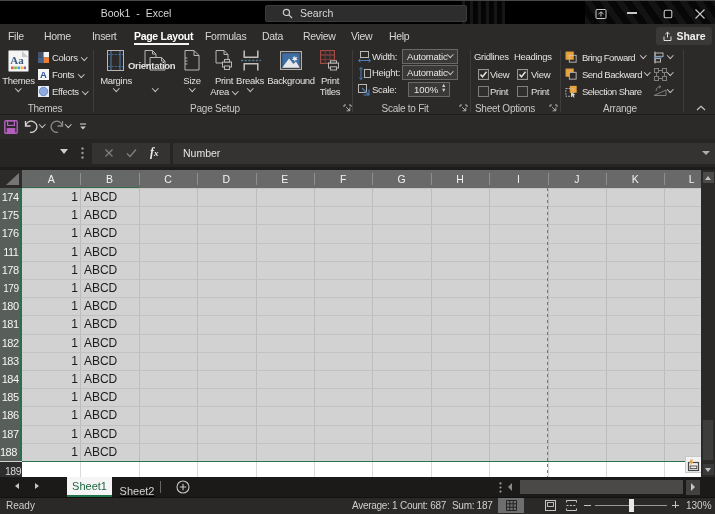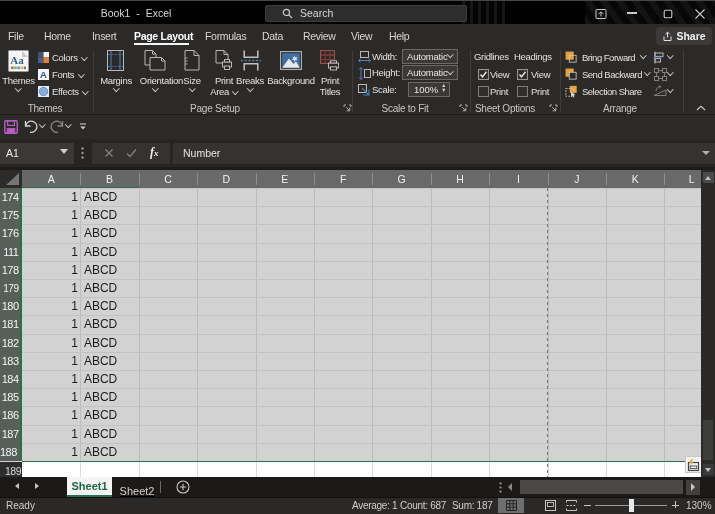--- a/index.html
+++ b/index.html
@@ -122,21 +122,21 @@
       <line x1="1" y1="16.5" x2="16" y2="16.5" stroke="#4a7ebb" stroke-width="0.8" stroke-dasharray="2 1.4"></line>
     </svg>
 <div class="abs lbl" style="left:94px;top:75px;width:44px;text-align:center;">Margins</div>
 <div class="abs chev" style="left:94px;top:86px;width:44px;text-align:center;"><span class="cvi" style="margin-left:0;vertical-align:4px;"></span></div>
 <svg class="abs" style="left:144px;top:50px" width="22" height="21" viewBox="0 0 22 21">
       <path d="M1 0.5 H8.5 L12 4 V15 H1 Z" fill="none" stroke="#b9b7b5" stroke-width="1"></path>
       <path d="M8.5 0.5 V4 H12" fill="none" stroke="#b9b7b5" stroke-width="1"></path>
       <path d="M6 7.5 H17.5 L21 11 V20 H6 Z" fill="#2b2a29" stroke="#b9b7b5" stroke-width="1"></path>
       <path d="M17.5 7.5 V11 H21" fill="none" stroke="#b9b7b5" stroke-width="1"></path>
     </svg>
-<div class="abs lbl" style="left:128px;top:75px;width:55px;text-align:right;">Orientation</div>
+<div class="abs lbl" style="left:128px;top:60px;width:55px;text-align:left;font-weight:bold;">Orientation</div>
 <div class="abs chev" style="left:128px;top:86px;width:55px;text-align:center;"><span class="cvi" style="margin-left:0;vertical-align:4px;"></span></div>
 <svg class="abs" style="left:184px;top:50px" width="16" height="21" viewBox="0 0 16 21">
       <path d="M1 0.5 H10 L15 5.5 V20 H1 Z" fill="none" stroke="#b9b7b5" stroke-width="1"></path>
       <path d="M10 0.5 V5.5 H15" fill="none" stroke="#b9b7b5" stroke-width="1"></path>
       <line x1="1" y1="8" x2="3.5" y2="8" stroke="#b9b7b5" stroke-width="0.9"></line>
       <line x1="1" y1="11" x2="3.5" y2="11" stroke="#b9b7b5" stroke-width="0.9"></line>
       <line x1="1" y1="14" x2="3.5" y2="14" stroke="#b9b7b5" stroke-width="0.9"></line>
     </svg>
 <div class="abs lbl" style="left:170px;top:75px;width:44px;text-align:center;">Size</div>
 <div class="abs chev" style="left:170px;top:86px;width:44px;text-align:center;"><span class="cvi" style="margin-left:0;vertical-align:4px;"></span></div>
@@ -293,23 +293,20 @@
 <svg class="abs" style="left:50px;top:120px" width="15" height="13" viewBox="0 0 15 13">
       <path d="M12.5 1 L12.5 6 L7.5 6" fill="none" stroke="#8a8886" stroke-width="1.3"></path>
       <path d="M12.2 5.6 A5.6 5.6 0 1 0 8 12.2" fill="none" stroke="#8a8886" stroke-width="1.3"></path>
     </svg>
 <div class="abs chev" style="left:66px;top:122px;font-size:7px;color:#706e6c;"><span class="cvi" style="margin-left:0;vertical-align:3px;"></span></div>
 <svg class="abs" style="left:79px;top:123px" width="8" height="8" viewBox="0 0 8 8">
       <line x1="1" y1="1" x2="7" y2="1" stroke="#cfcdcb" stroke-width="1.1"></line>
       <path d="M1.2 3.4 L4 6.4 L6.8 3.4 Z" fill="#cfcdcb"></path>
     </svg>
 <div class="abs" style="left:0;top:139px;width:715px;height:28px;background:#262524;"></div>
-<div class="abs" style="left:0px;top:142.5px;width:74px;height:21px;background:#3a3938;display:flex;align-items:center;">
-      <span style="color:#ececea;font-size:10.5px;margin-left:6px;">A1</span>
-    </div>
 <div class="abs" style="left:60px;top:149px;width:0;height:0;border-left:4px solid transparent;border-right:4px solid transparent;border-top:5px solid #d0cecb;"></div>
 <svg class="abs" style="left:81px;top:147px" width="3" height="12" viewBox="0 0 3 12">
       <circle cx="1.5" cy="1.5" r="1.2" fill="#9a9896"></circle>
       <circle cx="1.5" cy="6" r="1.2" fill="#9a9896"></circle>
       <circle cx="1.5" cy="10.5" r="1.2" fill="#9a9896"></circle>
     </svg>
 <div class="abs" style="left:92px;top:142.5px;width:78px;height:21px;background:#343332;"></div>
 <svg class="abs" style="left:104px;top:148px" width="10" height="10" viewBox="0 0 10 10">
       <path d="M1.5 1.5 L8.5 8.5 M8.5 1.5 L1.5 8.5" stroke="#83817f" stroke-width="1.3"></path>
     </svg>
@@ -496,21 +493,21 @@
       <div style="width:0;height:0;border-left:3.5px solid transparent;border-right:3.5px solid transparent;border-bottom:4px solid #c0c0c0;"></div>
     </div>
 <div class="abs" style="left:702.5px;top:464px;width:11px;height:11px;background:#3a3a3a;display:flex;align-items:center;justify-content:center;">
       <div style="width:0;height:0;border-left:3.5px solid transparent;border-right:3.5px solid transparent;border-top:4px solid #c0c0c0;"></div>
     </div>
 <div class="abs" style="left:703px;top:420px;width:10px;height:40px;background:#3d3d3c;"></div>
 <div class="abs" style="left:0;top:477px;width:715px;height:20px;background:#1b1a19;"></div>
 <div class="abs" style="left:15px;top:483px;width:0;height:0;border-top:3.5px solid transparent;border-bottom:3.5px solid transparent;border-right:4.5px solid #c8c6c4;"></div>
 <div class="abs" style="left:35px;top:483px;width:0;height:0;border-top:3.5px solid transparent;border-bottom:3.5px solid transparent;border-left:4.5px solid #c8c6c4;"></div>
 <div class="abs" style="left:67px;top:477px;width:45px;height:20px;background:#f5f5f5;border-bottom:2.5px solid #21734b;display:flex;align-items:center;justify-content:center;">
-      <span style="color:#1d6640;font-size:11px;font-weight:bold;">Sheet1</span>
+      <span style="color:#1d6640;font-size:11px;font-weight:normal;">Sheet1</span>
     </div>
 <div class="abs" style="left:117px;top:477px;width:40px;height:20px;display:flex;align-items:flex-end;justify-content:center;text-decoration:underline;">
       <span style="color:#d4d2d0;font-size:11px;">Sheet2</span>
     </div>
 <div class="abs" style="left:160px;top:481px;width:1px;height:12px;background:#6a6866;"></div>
 <svg class="abs" style="left:176px;top:480px" width="14" height="14" viewBox="0 0 14 14">
       <circle cx="7" cy="7" r="6" fill="none" stroke="#c8c6c4" stroke-width="1.1"></circle>
       <path d="M7 3.8 V10.2 M3.8 7 H10.2" stroke="#c8c6c4" stroke-width="1.1"></path>
     </svg>
 <svg class="abs" style="left:499px;top:482px" width="3" height="11" viewBox="0 0 3 11">

